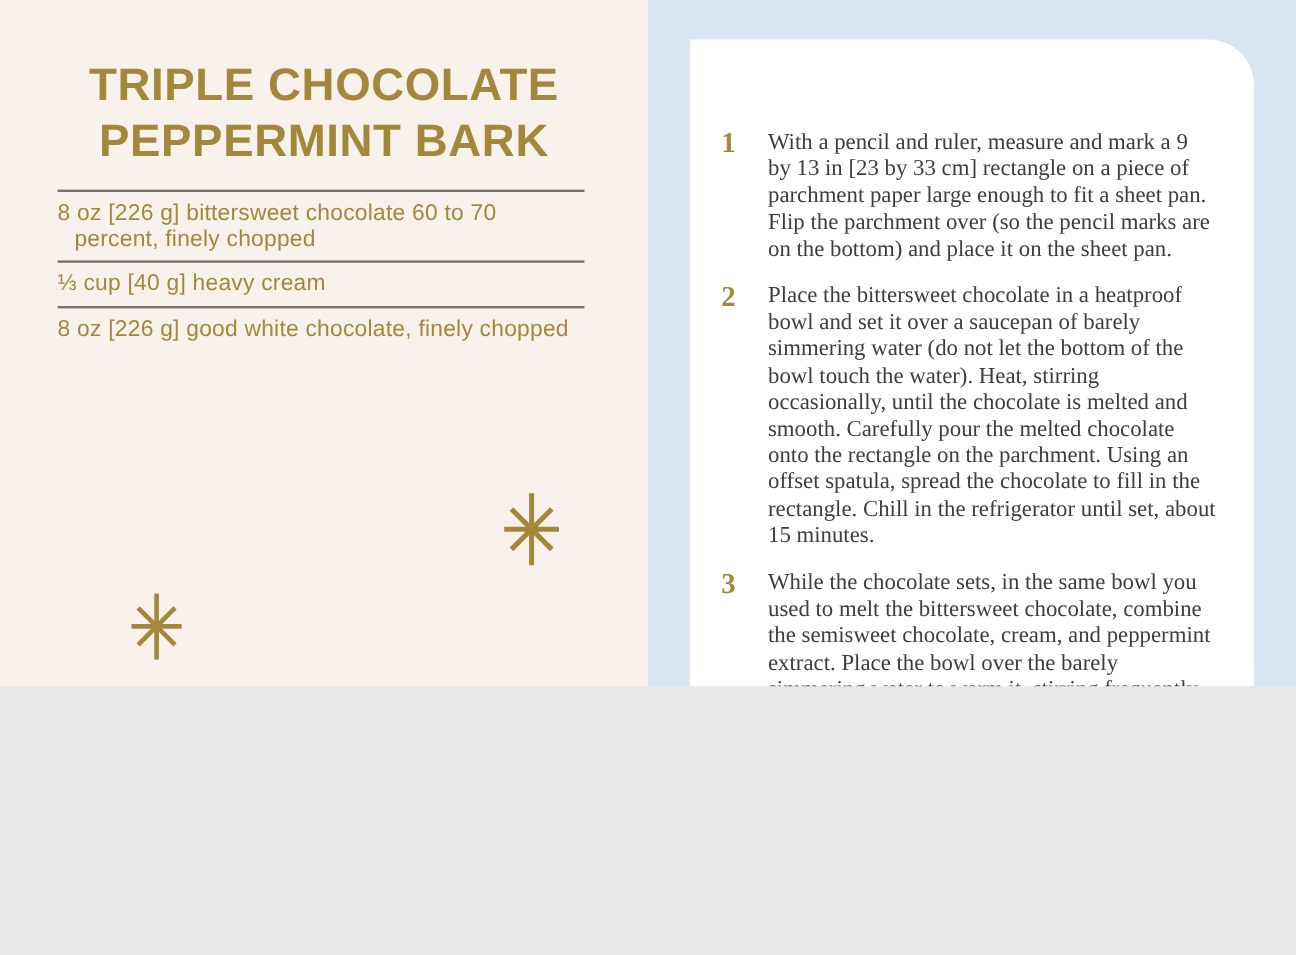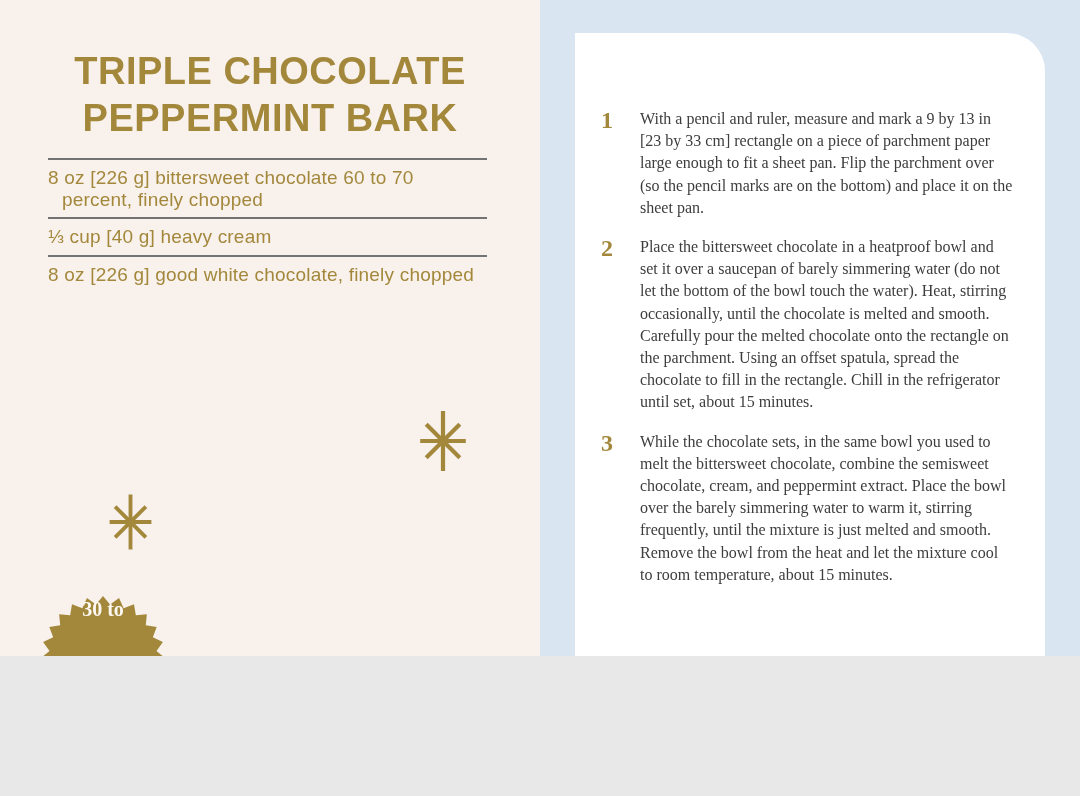--- a/index.html
+++ b/index.html
@@ -1,19 +1,19 @@
 <!DOCTYPE html>
 <html><head>
 <meta charset="utf-8">
 <style>
   html, body { margin: 0; padding: 0; background: #e8e8e8; }
   .page {
     position: relative;
     width: 1080px;
-    height: 656px;
+    height: 572px;
     overflow: hidden;
     display: flex;
     font-family: "Liberation Sans", sans-serif;
     background: #f8f1ec;
   }
 
   
   .left-panel {
     position: relative;
     width: 540px;
@@ -105,21 +105,21 @@
     font-family: "Liberation Serif", serif;
     font-weight: bold;
     font-size: 24px;
     line-height: 24px;
   }
   .step-text {
     flex: 1;
     margin: 0;
     color: #3d3d3d;
     font-family: "Liberation Serif", serif;
-    font-size: 16px;
+    font-size: 19px;
     line-height: 22.2px;
   }
 </style>
 </head>
 <body>
 
 <div class="page">
 
   <div class="left-panel">
     <h1 class="recipe-title">

